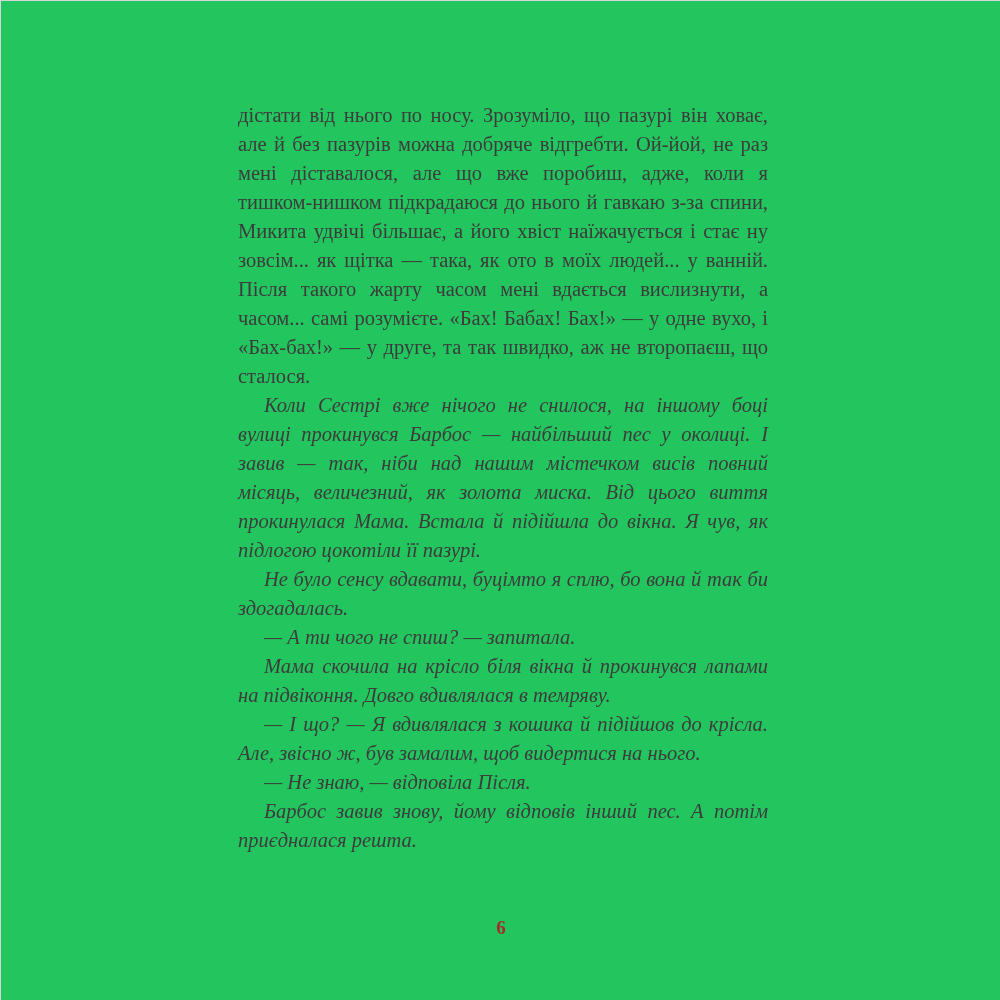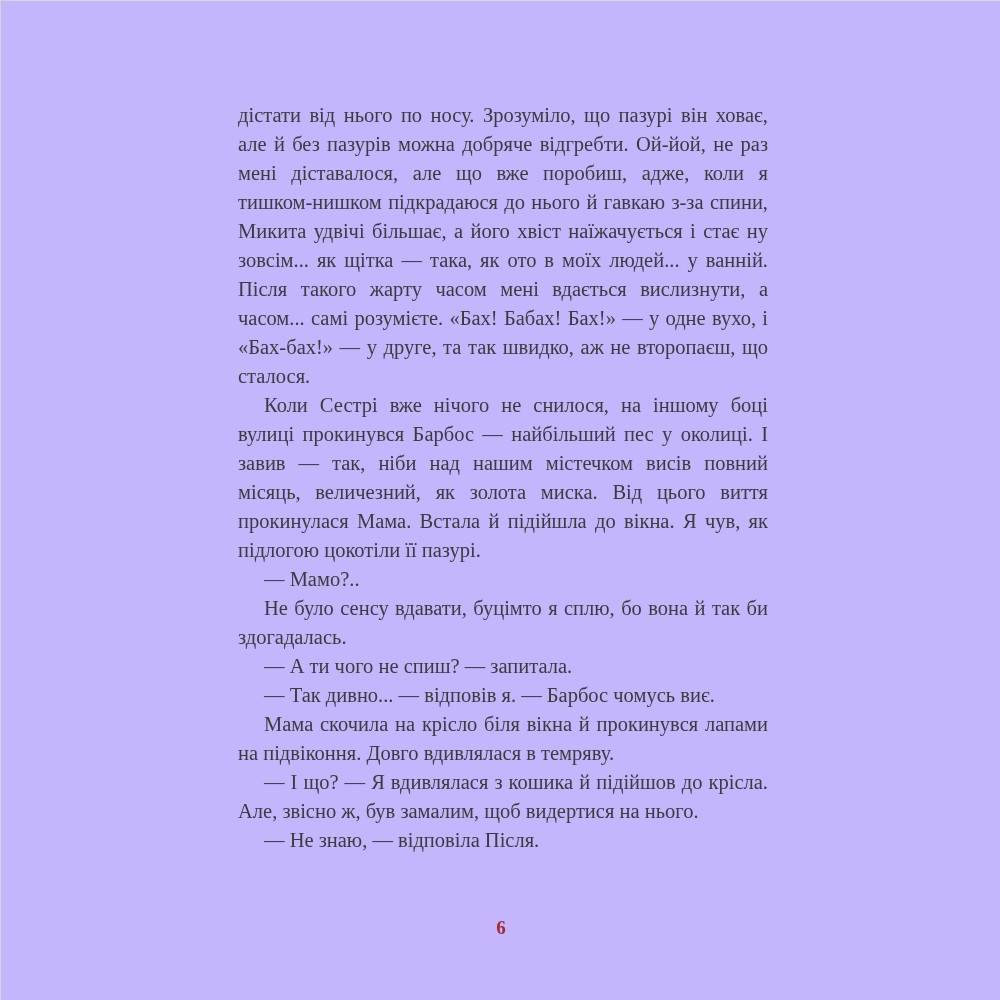--- a/index.html
+++ b/index.html
@@ -4,21 +4,21 @@
 <style>
   html, body {
     margin: 0;
     padding: 0;
     background: #ffffff;
   }
   .page {
     position: relative;
     width: 1000px;
     height: 1000px;
-    background: #c4b5fd;
+    background: #22c55e;
     border-top: 1px solid #d6d6d6;
     border-left: 1px solid #d6d6d6;
     box-sizing: border-box;
     overflow: hidden;
     font-family: "Liberation Serif", "DejaVu Serif", serif;
   }
   .text-block {
     position: absolute;
     left: 237px;
     top: 100px;
@@ -29,42 +29,42 @@
     text-align: justify;
     hyphens: auto;
     -webkit-hyphens: auto;
   }
   .text-block p.para {
     margin: 0;
     padding: 0;
   }
   .text-block p.para.indent {
     text-indent: 26px;
+    font-style: italic;
   }
   .page-number {
     position: absolute;
     left: 0;
     top: 916px;
     width: 1000px;
     text-align: center;
     font-size: 19px;
     font-weight: bold;
     color: #a42b2b;
     font-family: "Liberation Serif", "DejaVu Serif", serif;
   }
 </style>
 </head>
 <body>
 
 <div class="page">
   <div class="text-block" style="color: rgb(60, 60, 60);">
       <p class="para">дістати від нього по носу. Зрозуміло, що пазурі він ховає, але й без пазурів можна добряче відгребти. Ой-йой, не раз мені діставалося, але що вже поробиш, адже, коли я тишком-нишком підкрадаюся до нього й гавкаю з-за спини, Микита удвічі більшає, а його хвіст наїжачується і стає ну зовсім... як щітка — така, як ото в моїх людей... у ванній. Після такого жарту часом мені вдається вислизнути, а часом... самі розумієте. «Бах! Бабах! Бах!» — у одне вухо, і «Бах-бах!» — у друге, та так швидко, аж не второпаєш, що сталося.</p>
       <p class="para indent">Коли Сестрі вже нічого не снилося, на іншому боці вулиці прокинувся Барбос — найбільший пес у околиці. І завив — так, ніби над нашим містечком висів повний місяць, величезний, як золота миска. Від цього виття прокинулася Мама. Встала й підійшла до вікна. Я чув, як підлогою цокотіли її пазурі.</p>
-      <p class="para indent">— Мамо?..</p>
       <p class="para indent">Не було сенсу вдавати, буцімто я сплю, бо вона й так би здогадалась.</p>
       <p class="para indent">— А ти чого не спиш? — запитала.</p>
-      <p class="para indent">— Так дивно... — відповів я. — Барбос чомусь виє.</p>
       <p class="para indent">Мама скочила на крісло біля вікна й прокинувся лапами на підвіконня. Довго вдивлялася в темряву.</p>
       <p class="para indent">— І що? — Я вдивлялася з кошика й підійшов до крісла. Але, звісно ж, був замалим, щоб видертися на нього.</p>
       <p class="para indent">— Не знаю, — відповіла Після.</p>
+      <p class="para indent">Барбос завив знову, йому відповів інший пес. А потім приєдналася решта.</p>
     </div>
   <div class="page-number" style="color: rgb(164, 43, 43);">6</div>
 </div>
 
 </body></html>

